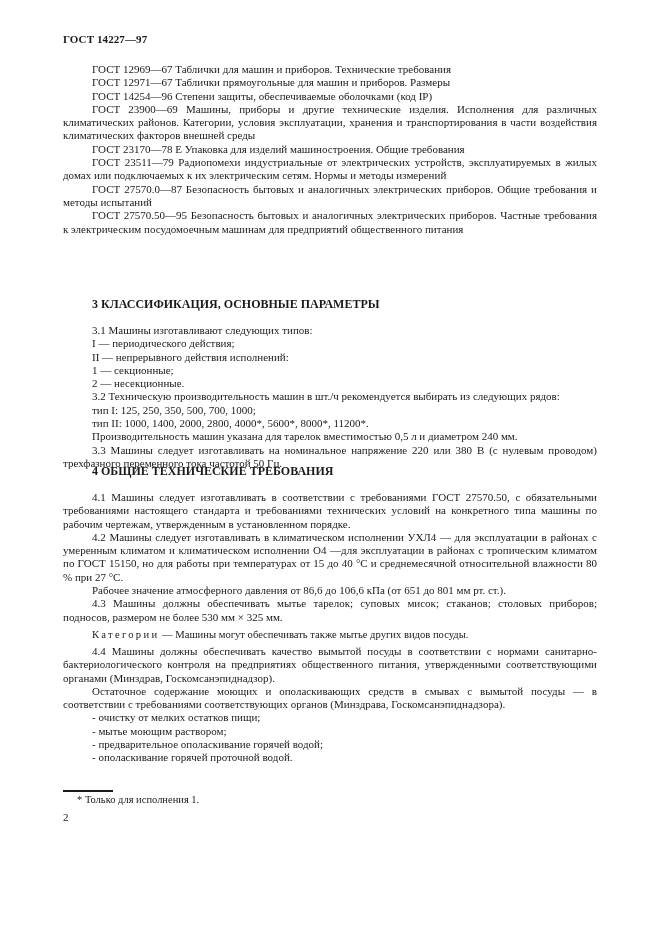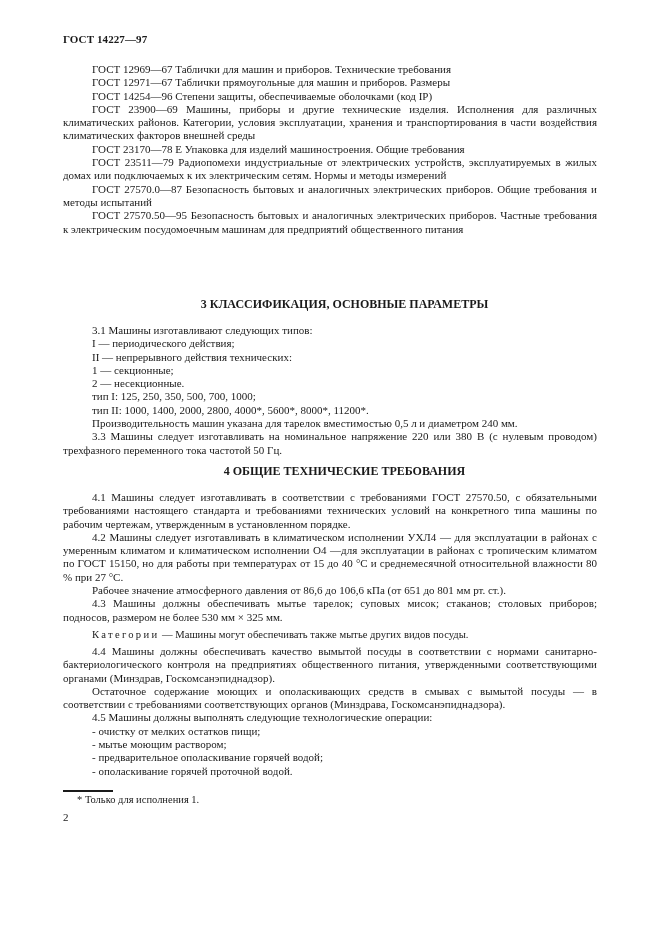--- a/index.html
+++ b/index.html
@@ -14,21 +14,21 @@
     font-weight: bold; font-size: 11px; letter-spacing: 0.1px;
   }
   .p {
     font-size: 11px; line-height: 13.3px; text-align: justify;
     margin: 0; text-indent: 29px;
   }
   .refs { position: absolute; top: 63px; left: 0; width: 534px; }
   .sec3 { position: absolute; top: 297px; left: 0; width: 534px; }
   .sec4 { position: absolute; top: 464px; left: 0; width: 534px; font-family: Liberation Serif, serif; }
   .h {
-    font-weight: bold; font-size: 12px; margin: 0 0 13px 29px; line-height: 14px; text-align: center;
+    font-weight: bold; font-size: 12px; margin: 0 0 13px 29px; line-height: 14px;
   }
   .note { font-size: 10.6px; line-height: 13px; margin: 4px 0 4px 0; text-indent: 29px; }
   .spaced { letter-spacing: 2.3px; }
   .footrule {
     position: absolute; left: 63px; top: 790px; width: 50px; height: 2px; background: #1a1a1a;
   }
   .footnote { position: absolute; left: 77px; top: 794px; font-size: 10.5px; }
   .pagenum { position: absolute; left: 63px; top: 811px; font-size: 11px; }
 </style>
 </head>
@@ -46,39 +46,39 @@
     <p class="p">ГОСТ  23170—78  Е  Упаковка для изделий машиностроения. Общие требования</p>
     <p class="p">ГОСТ  23511—79  Радиопомехи индустриальные от электрических устройств, эксплуатируемых в жилых домах или подключаемых к их электрическим сетям. Нормы и методы измерений</p>
     <p class="p">ГОСТ  27570.0—87  Безопасность бытовых и аналогичных электрических приборов. Общие требования и методы испытаний</p>
     <p class="p">ГОСТ  27570.50—95  Безопасность бытовых и аналогичных электрических приборов. Частные требования к электрическим посудомоечным машинам для предприятий общественного питания</p>
   </div>
 
   <div class="sec3">
     <div class="h">3  КЛАССИФИКАЦИЯ, ОСНОВНЫЕ ПАРАМЕТРЫ</div>
     <p class="p">3.1  Машины изготавливают следующих типов:</p>
     <p class="p">I — периодического действия;</p>
-    <p class="p">II — непрерывного действия технических:</p>
+    <p class="p">II — непрерывного действия исполнений:</p>
     <p class="p">1 — секционные;</p>
     <p class="p">2 — несекционные.</p>
+    <p class="p">3.2  Техническую производительность машин в шт./ч рекомендуется выбирать из следующих рядов:</p>
     <p class="p">тип I: 125, 250, 350, 500, 700, 1000;</p>
     <p class="p">тип II: 1000, 1400, 2000, 2800, 4000*, 5600*, 8000*, 11200*.</p>
     <p class="p">Производительность машин указана для тарелок вместимостью 0,5 л и диаметром 240 мм.</p>
     <p class="p">3.3  Машины следует изготавливать на номинальное напряжение 220 или 380 В (с нулевым проводом) трехфазного переменного тока частотой 50 Гц.</p>
   </div>
 
   <div class="sec4">
     <div class="h">4  ОБЩИЕ ТЕХНИЧЕСКИЕ ТРЕБОВАНИЯ</div>
     <p class="p">4.1  Машины следует изготавливать в соответствии с требованиями ГОСТ 27570.50, с обязательными требованиями настоящего стандарта и требованиями технических условий на конкретного типа машины по рабочим чертежам, утвержденным в установленном порядке.</p>
     <p class="p">4.2  Машины следует изготавливать в климатическом исполнении УХЛ4 — для эксплуатации в районах с умеренным климатом и климатическом исполнении О4 —для эксплуатации в районах с тропическим климатом по ГОСТ 15150, но для работы при температурах от 15 до 40 °С и среднемесячной относительной влажности 80 % при 27 °С.</p>
     <p class="p">Рабочее значение атмосферного давления от 86,6 до 106,6 кПа (от 651 до 801 мм рт. ст.).</p>
     <p class="p">4.3  Машины должны обеспечивать мытье тарелок; суповых мисок; стаканов; столовых приборов; подносов, размером не более 530 мм × 325 мм.</p>
     <p class="note"><span class="spaced">Категории</span><span> — Машины могут обеспечивать также мытье других видов посуды.</span></p>
     <p class="p">4.4  Машины должны обеспечивать качество вымытой посуды в соответствии с нормами санитарно-бактериологического контроля на предприятиях общественного питания, утвержденными соответствующими органами (Минздрав, Госкомсанэпиднадзор).</p>
     <p class="p">Остаточное содержание моющих и ополаскивающих средств в смывах с вымытой посуды — в соответствии с требованиями соответствующих органов (Минздрава, Госкомсанэпиднадзора).</p>
-    <p class="p">4.5  Машины должны выполнять следующие технологические операции:</p>
     <p class="p">- очистку от мелких остатков пищи;</p>
     <p class="p">- мытье моющим раствором;</p>
     <p class="p">- предварительное ополаскивание горячей водой;</p>
     <p class="p">- ополаскивание горячей проточной водой.</p>
   </div>
 </div>
 
 <div class="footrule"></div>
 <div class="footnote">* Только для исполнения 1.</div>
 <div class="pagenum">2</div>

